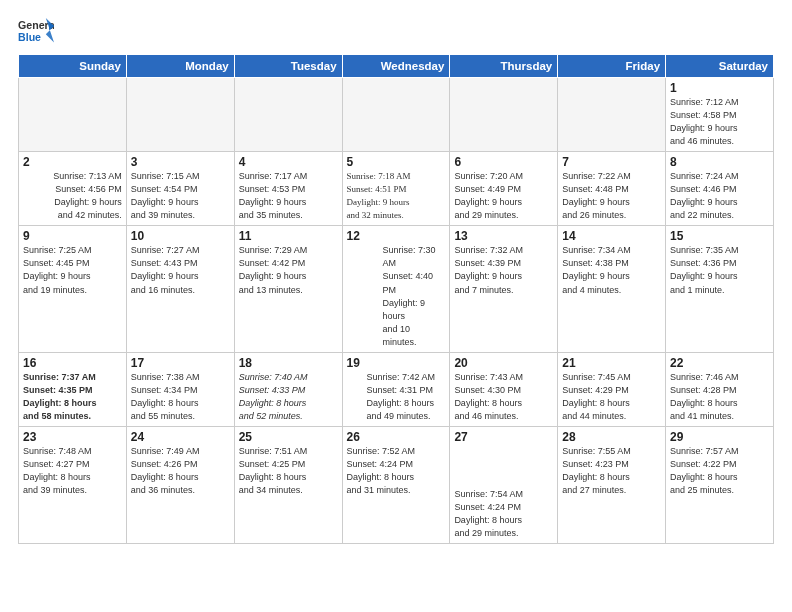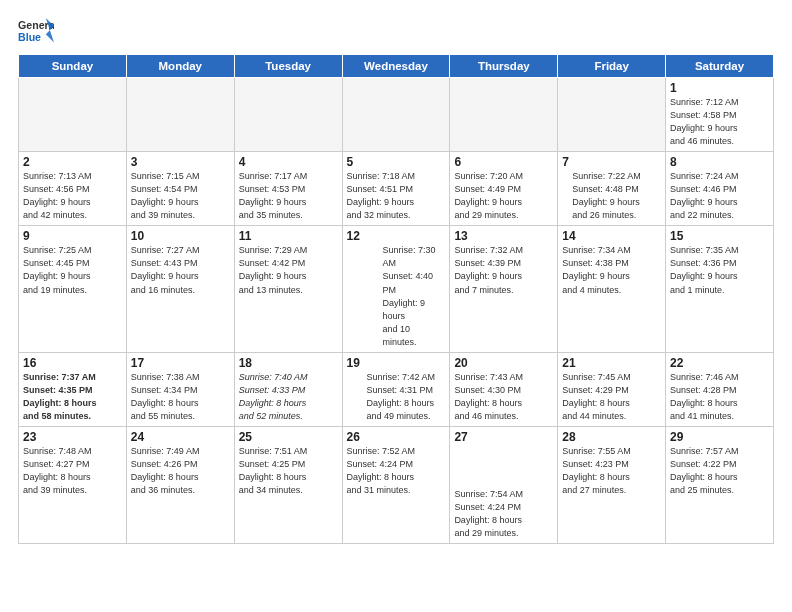--- a/index.html
+++ b/index.html
@@ -47,21 +47,21 @@
     .calendar {
       width: 100%;
       border-collapse: collapse;
       table-layout: fixed;
     }
     .calendar th {
       background: #2a6abf;
       color: #fff;
       font-size: 11.5px;
       font-weight: bold;
-      text-align: center;
+      text-align: right;
       padding: 5px 5px;
       border: 1px solid #fff;
     }
     .calendar td {
       border: 1px solid #ccc;
       vertical-align: top;
       padding: 3px 4px;
       font-size: 9.5px;
       color: #333;
       height: 74px;
@@ -129,56 +129,56 @@
             <span class="day-number">1</span>
             <div class="day-info" style="white-space: pre-line;">Sunrise: 7:12 AM
 Sunset: 4:58 PM
 Daylight: 9 hours
 and 46 minutes.</div>
           </td>
         </tr>
         <tr>
           <td>
             <span class="day-number">2</span>
-            <div class="day-info" style="white-space: pre-line;">Sunrise: 7:13 AM
+            <div class="day-info" style="white-space: pre-line; text-align: right;">Sunrise: 7:13 AM
 Sunset: 4:56 PM
 Daylight: 9 hours
 and 42 minutes.</div>
           </td>
           <td>
             <span class="day-number">3</span>
             <div class="day-info" style="white-space: pre-line;">Sunrise: 7:15 AM
 Sunset: 4:54 PM
 Daylight: 9 hours
 and 39 minutes.</div>
           </td>
           <td>
             <span class="day-number">4</span>
             <div class="day-info" style="white-space: pre-line;">Sunrise: 7:17 AM
 Sunset: 4:53 PM
 Daylight: 9 hours
 and 35 minutes.</div>
           </td>
           <td>
             <span class="day-number">5</span>
-            <div class="day-info" style="white-space: pre-line;">Sunrise: 7:18 AM
+            <div class="day-info" style="white-space: pre-line; font-family: Liberation Serif, serif;">Sunrise: 7:18 AM
 Sunset: 4:51 PM
 Daylight: 9 hours
 and 32 minutes.</div>
           </td>
           <td>
             <span class="day-number">6</span>
             <div class="day-info" style="white-space: pre-line;">Sunrise: 7:20 AM
 Sunset: 4:49 PM
 Daylight: 9 hours
 and 29 minutes.</div>
           </td>
           <td>
             <span class="day-number">7</span>
-            <div class="day-info" style="white-space: pre-line; margin-left: 10px;">Sunrise: 7:22 AM
+            <div class="day-info" style="white-space: pre-line;">Sunrise: 7:22 AM
 Sunset: 4:48 PM
 Daylight: 9 hours
 and 26 minutes.</div>
           </td>
           <td>
             <span class="day-number">8</span>
             <div class="day-info" style="white-space: pre-line;">Sunrise: 7:24 AM
 Sunset: 4:46 PM
 Daylight: 9 hours
 and 22 minutes.</div>

